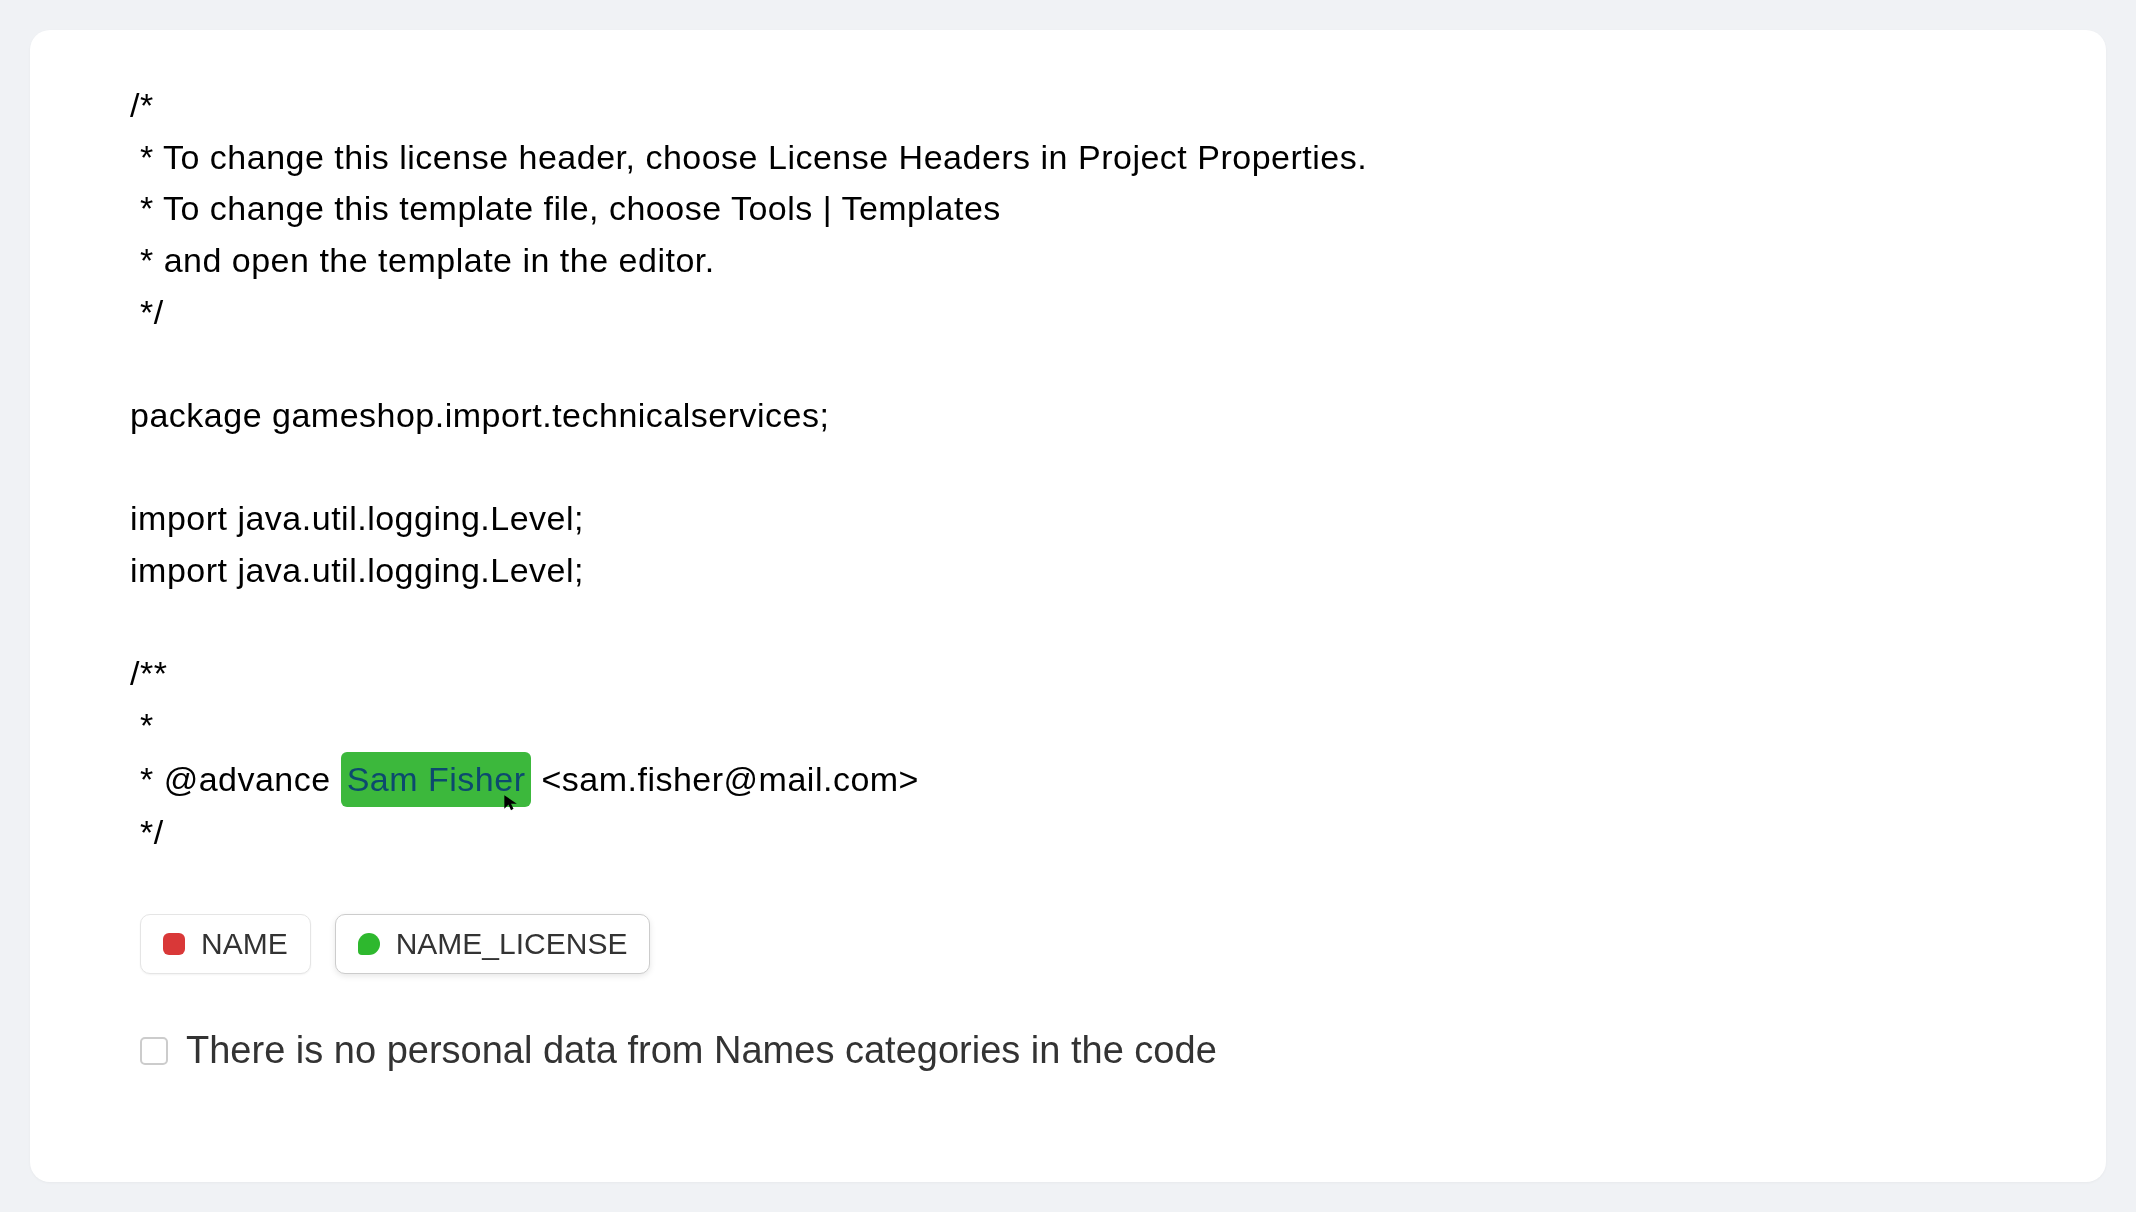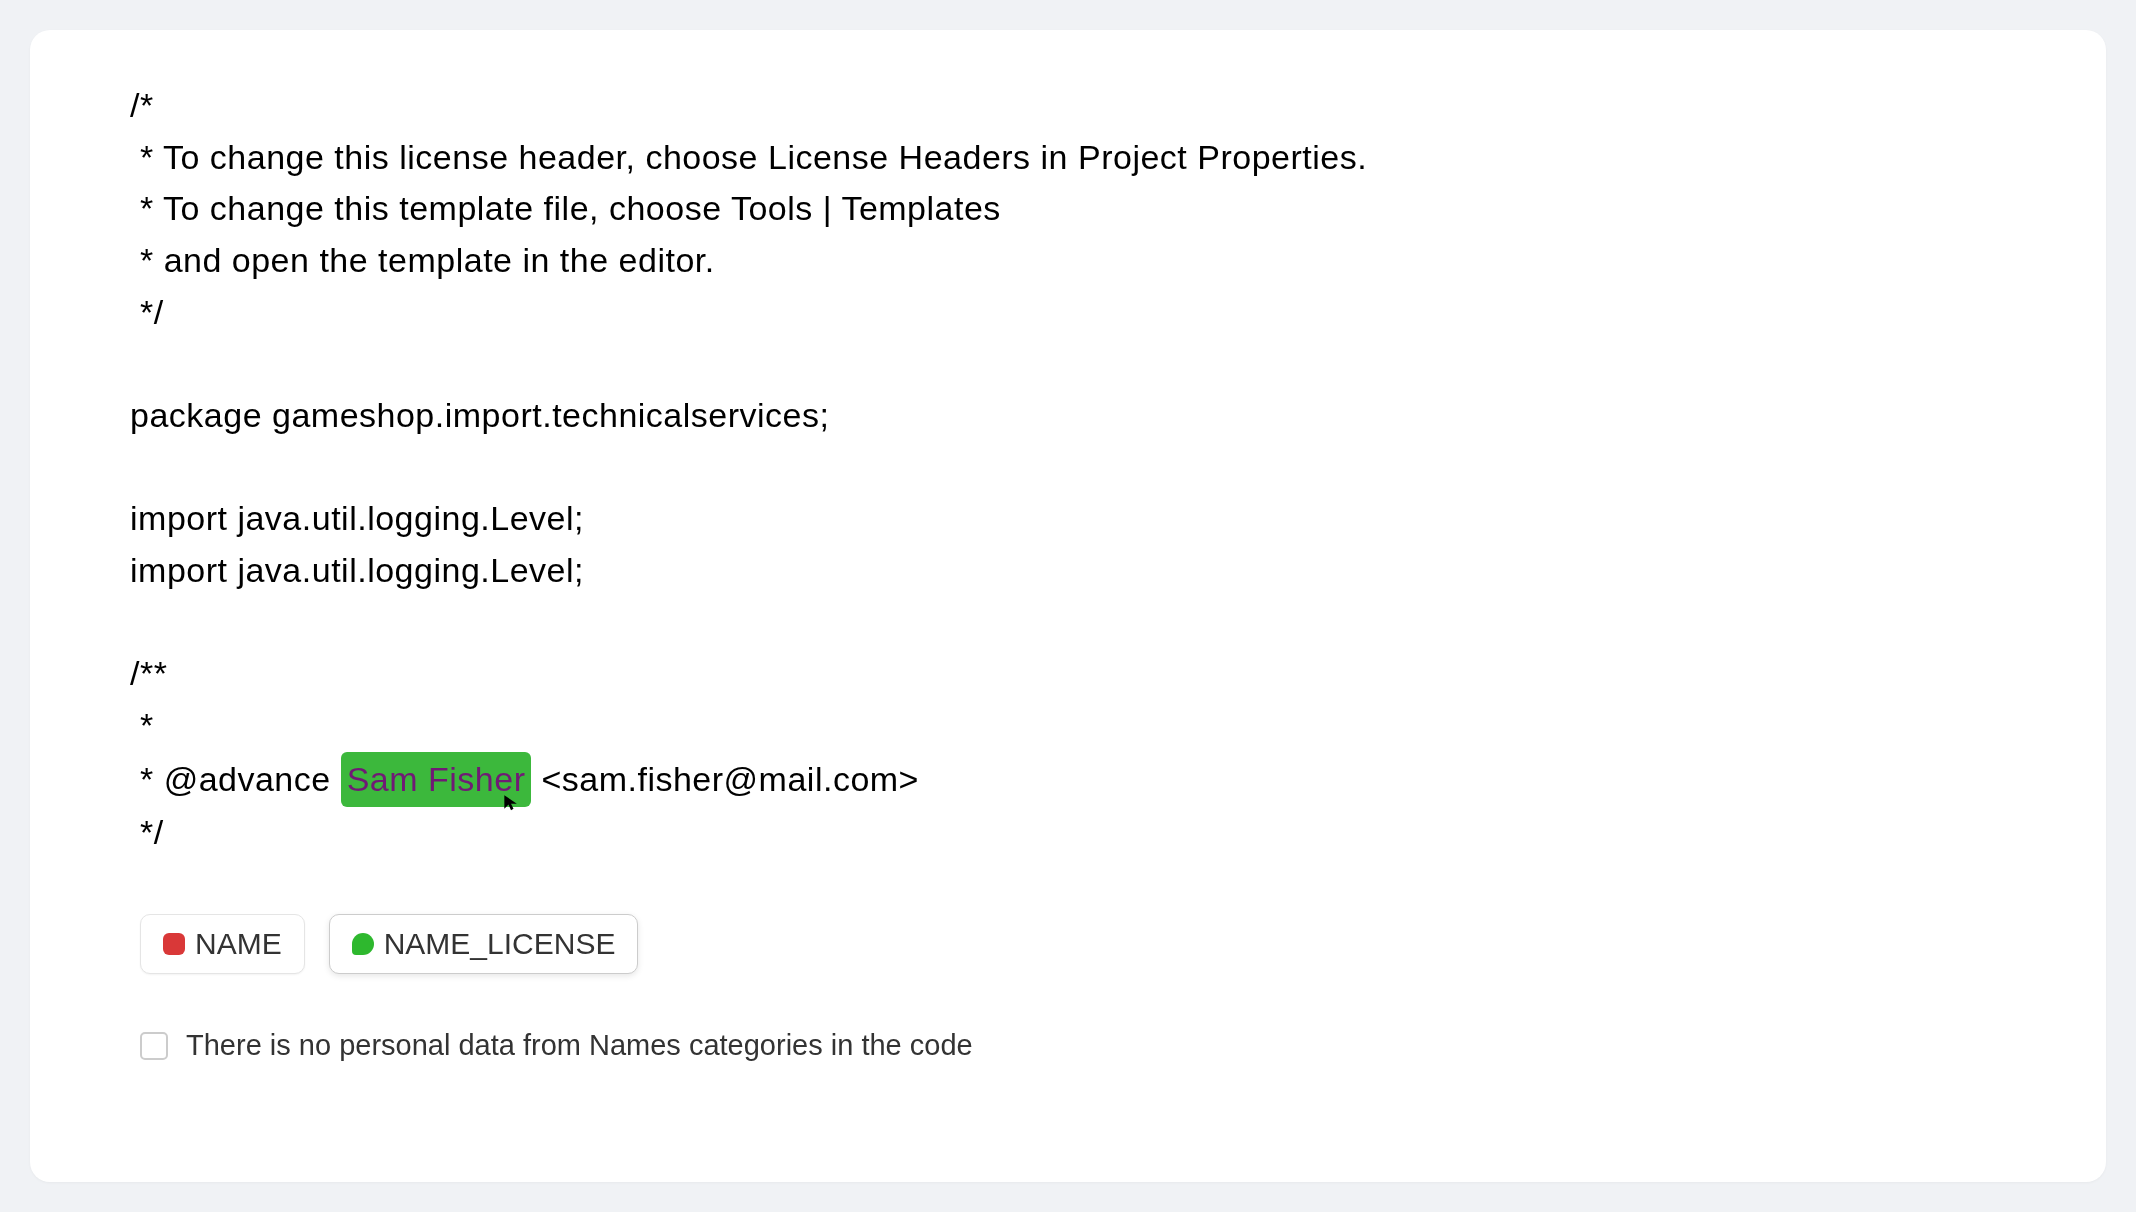--- a/index.html
+++ b/index.html
@@ -30,21 +30,21 @@
       font-size: 34px;
       line-height: 1.52;
       color: #000000;
       letter-spacing: 0.5px;
       white-space: pre-wrap;
       margin-bottom: 55px;
     }
     
     .highlight-name-license {
       background: #3cb83c;
-      color: #701a75;
+      color: #0c4a6e;
       padding: 2px 6px;
       border-radius: 6px;
       position: relative;
       display: inline-block;
     }
     
     .cursor-icon {
       position: absolute;
       right: 10px;
       bottom: -5px;
@@ -56,21 +56,21 @@
       display: flex;
       gap: 24px;
       align-items: center;
       margin-bottom: 55px;
       padding-left: 10px;
     }
     
     .label-chip {
       display: flex;
       align-items: center;
-      gap: 10px;
+      gap: 16px;
       padding: 12px 22px;
       border: 1px solid #e5e5e5;
       border-radius: 10px;
       font-size: 30px;
       color: #333333;
       background: #ffffff;
       cursor: pointer;
       box-shadow: 0 1px 2px rgba(0,0,0,0.05);
     }
     
@@ -99,21 +99,21 @@
     .checkbox {
       width: 28px;
       height: 28px;
       border: 2px solid #cccccc;
       border-radius: 5px;
       background: #ffffff;
       cursor: pointer;
     }
     
     .checkbox-label {
-      font-size: 29px;
+      font-size: 38px;
       color: #333333;
     }
   </style>
 </head>
 <body>
 
 <div class="container">
 
   <div class="code-area"><span>/*</span>
 <span> * To change this license header, choose License Headers in Project Properties.</span>

